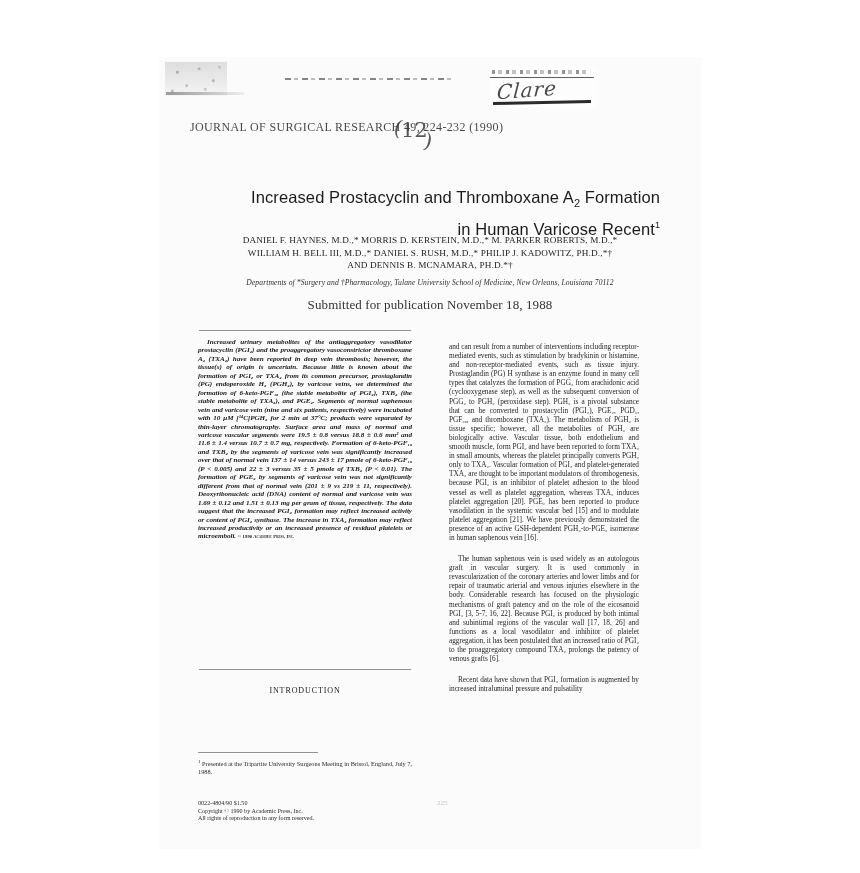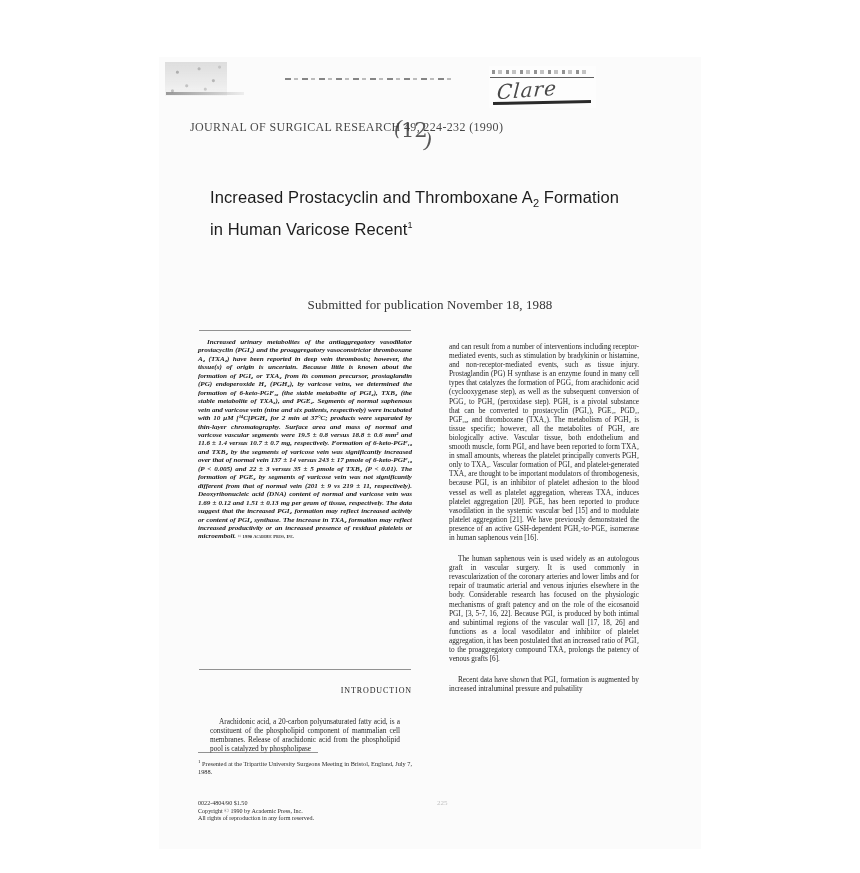--- a/index.html
+++ b/index.html
@@ -141,21 +141,21 @@
     color: #3a3a3a;
     opacity: .88;
   }
 
   
   .title {
     position: absolute;
     left: 210px;
     top: 186px;
     width: 450px;
-    text-align: left;
+    text-align: right;
     font-family: "Liberation Sans", sans-serif;
     font-size: 16.5px;
     line-height: 22px;
     color: #1c1c1c;
     letter-spacing: .1px;
   }
   .title sub { font-size: 11px; }
   .title sup { font-size: 9px; }
 
   .authors {
@@ -232,21 +232,21 @@
     font-variant: small-caps;
     letter-spacing: .1px;
     white-space: nowrap;
   }
 
   .section-head {
     position: absolute;
     left: 198px;
     top: 686px;
     width: 214px;
-    text-align: right;
+    text-align: center;
     font-family: "Liberation Serif", serif;
     font-size: 8px;
     font-variant: small-caps;
     letter-spacing: .9px;
     color: #222;
   }
 
   .body-left {
     top: 705px;
     font-size: 7.3px;
@@ -324,36 +324,39 @@
     <span class="paren-r">)</span>
   </div>
 
   <div class="citation faded">JOURNAL OF SURGICAL RESEARCH 49, 224-232 (1990)</div>
 
   <div class="title">
     <span>Increased Prostacyclin and Thromboxane A</span><sub>2</sub><span> Formation</span><br>
     <span>in Human Varicose Recent</span><sup>1</sup>
   </div>
 
-
+  <div class="authors">
+    <span>DANIEL F. HAYNES, M.D.,* MORRIS D. KERSTEIN, M.D.,* M. PARKER ROBERTS, M.D.,*</span><br>
+    <span>WILLIAM H. BELL III, M.D.,* DANIEL S. RUSH, M.D.,* PHILIP J. KADOWITZ, PH.D.,*†</span><br>
+    <span>AND DENNIS B. MCNAMARA, PH.D.*†</span>
+  </div>
+
+  <div class="affil">Departments of *Surgery and †Pharmacology, Tulane University School of Medicine, New Orleans, Louisiana 70112</div>
   <div class="submitted">Submitted for publication November 18, 1988</div>
 
   <div class="rule rule-abs-top"></div>
   <div class="rule rule-abs-bot"></div>
 
   <div class="col col-left abstract">
     <span class="indent">Increased urinary metabolites of the antiaggregatory vasodilator prostacyclin (PGI₂) and the proaggregatory vasoconstrictor thromboxane A₂ (TXA₂) have been reported in deep vein thrombosis; however, the tissue(s) of origin is uncertain. Because little is known about the formation of PGI₂ or TXA₂ from its common precursor, prostaglandin (PG) endoperoxide H₂ (PGH₂), by varicose veins, we determined the formation of 6-keto-PGF₁ₐ (the stable metabolite of PGI₂), TXB₂ (the stable metabolite of TXA₂), and PGE₂. Segments of normal saphenous vein and varicose vein (nine and six patients, respectively) were incubated with 10 μM [¹⁴C]PGH₂ for 2 min at 37°C; products were separated by thin-layer chromatography. Surface area and mass of normal and varicose vascular segments were 19.5 ± 0.8 versus 18.8 ± 0.6 mm² and 11.6 ± 1.4 versus 10.7 ± 0.7 mg, respectively. Formation of 6-keto-PGF₁ₐ and TXB₂ by the segments of varicose vein was significantly increased over that of normal vein 137 ± 14 versus 243 ± 17 pmole of 6-keto-PGF₁ₐ (P &lt; 0.005) and 22 ± 3 versus 35 ± 5 pmole of TXB₂ (P &lt; 0.01). The formation of PGE₂ by segments of varicose vein was not significantly different from that of normal vein (201 ± 9 vs 219 ± 11, respectively). Deoxyribonucleic acid (DNA) content of normal and varicose vein was 1.69 ± 0.12 and 1.51 ± 0.13 mg per gram of tissue, respectively. The data suggest that the increased PGI₂ formation may reflect increased activity or content of PGI₂ synthase. The increase in TXA₂ formation may reflect increased productivity or an increased presence of residual platelets or microemboli.</span>
     <span class="copyright">© 1990 Academic Press, Inc.</span>
   </div>
 
   <div class="section-head">INTRODUCTION</div>
 
-  <div class="col col-left body-left">
-    <p>Arachidonic acid, a 20-carbon polyunsaturated fatty acid, is a constituent of the phospholipid component of mammalian cell membranes. Release of arachidonic acid from the phospholipid pool is catalyzed by phospholipase</p>
-  </div>
 
   <div class="rule rule-foot"></div>
   <div class="footnote">
     <sup>1</sup><span> Presented at the Tripartite University Surgeons Meeting in Bristol, England, July 7, 1988.</span>
   </div>
 
   <div class="colophon">
     <div>0022-4804/90 $1.50</div>
     <div>Copyright © 1990 by Academic Press, Inc.</div>
     <div>All rights of reproduction in any form reserved.</div>

